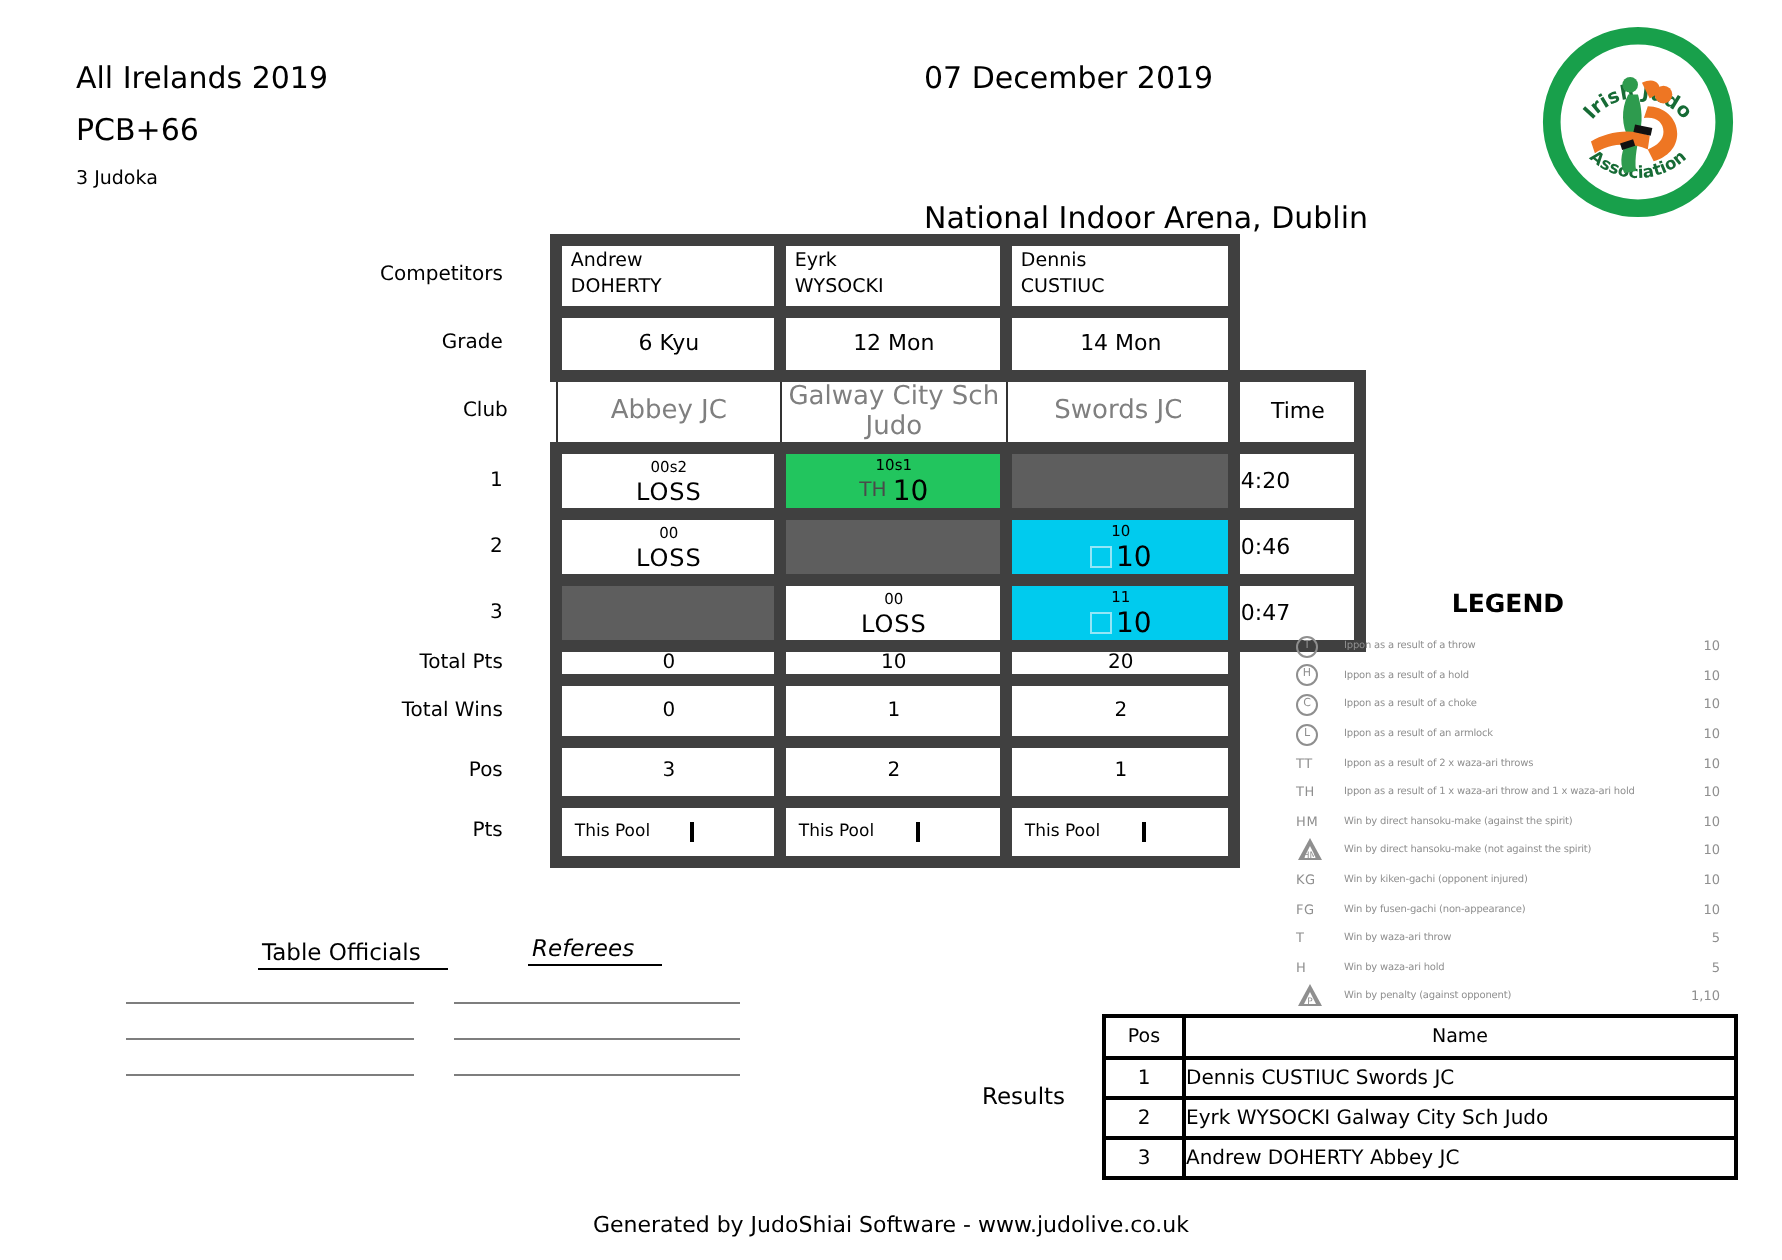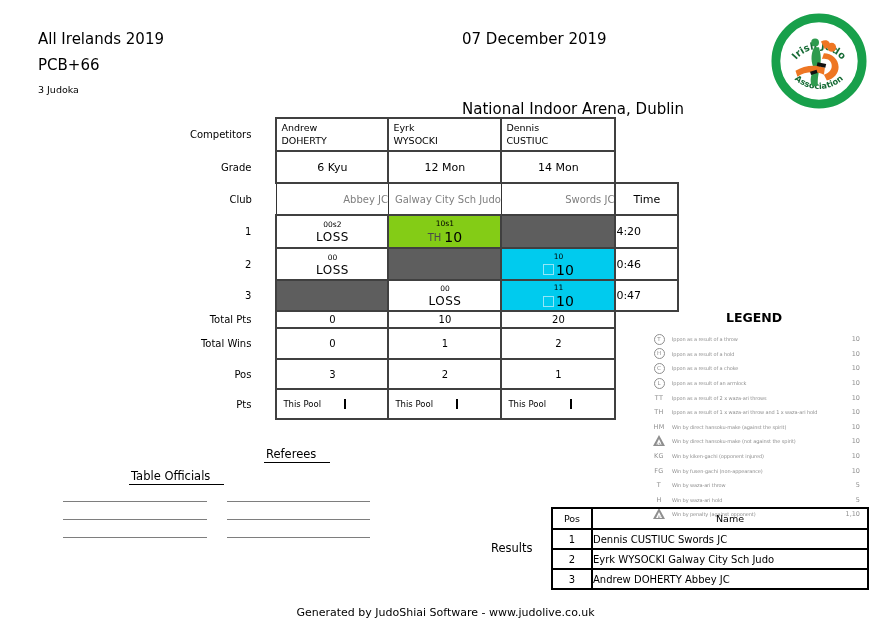--- a/index.html
+++ b/index.html
@@ -14,44 +14,44 @@
   .title-cat    { left:38px;  top:56px;  font-size:15px; }
   .title-count  { left:38px;  top:84px;  font-size:9.5px; }
   .hdr-date     { left:462px; top:30px;  font-size:15px; }
   .hdr-venue    { left:462px; top:56px;  font-size:15px;margin-top:44px; }
   .logo         { left:770px; top:12px;  width:98px; height:98px; }
 
   
   #pool { position:absolute; left:190px; top:117px; border-collapse:collapse; table-layout:fixed; }
   #pool td { padding:0; vertical-align:middle; box-sizing:border-box; }
   #pool td.lbl  { border:none; text-align:right; padding-right:24px; font-size:10px; }
-  #pool td.b    { border:2px solid #404040; }
+  #pool td.b    { border:6px solid #404040; }
   #pool td.thin { border:1px solid #333; }
   #pool td.none { border:none; }
   .comp { font-size:9.5px; line-height:1.35; padding:2px 4px; text-align:left; }
   .grade-cell { font-size:11px; text-align:center; }
-  .club-cell  { font-size:10px; color:#7f7f7f; padding-left:4px; text-align:right;margin-top:48px; }
+  .club-cell  { font-size:13px; color:#7f7f7f; padding-left:4px; text-align:center;margin-top:48px; }
   .time-head  { font-size:11px; text-align:center; }
   .time-cell  { font-size:11px; padding-left:5px; text-align:left; }
   .match { display:flex; flex-direction:column; height:100%; }
   .m-score { font-size:7.5px; text-align:center; height:11px; line-height:11px; }
   .m-main  { flex:1; display:flex; align-items:center; justify-content:center; font-size:12px; letter-spacing:0.5px; }
   .m-main.win { font-size:14px; letter-spacing:0; gap:2px; }
   .sym-th { font-size:10px; color:#4a4a4a; margin-right:1px; letter-spacing:0; }
   .sq { width:9px; height:9px; border:1px solid #93e6f7; display:inline-block; }
   .tot-cell { font-size:10px; text-align:center; }
   .pool-box { display:flex; height:100%; align-items:stretch; }
   .pool-left  { width:62%; border-right:2px solid #000; display:flex; align-items:center; padding-left:6px; font-size:8.5px; box-sizing:border-box; }
   .pool-right { flex:1; }
 
   
   #legend { position:absolute; left:648px; top:294px; width:212px; }
-  .lg-title { text-align:center; font-weight:bold; font-size:12.5px; height:15px; margin-bottom:7px;margin-top:16px; }
+  .lg-title { text-align:center; font-weight:bold; font-size:12.5px; height:15px; margin-bottom:7px; }
   .lg-row { display:flex; align-items:center; height:14.6px; color:#8f8f8f; }
-  .lg-symwrap { width:22px; display:flex; justify-content:center; flex:none; }
+  .lg-symwrap { width:22px; display:flex; flex:none; }
   .sym-circle { width:9px; height:9px; border:1px solid #8f8f8f; border-radius:50%;
                 font-size:5.5px; line-height:9px; text-align:center; color:#8f8f8f; }
   .sym-text { font-size:6.5px; letter-spacing:0.3px; }
   .sym-tri { position:relative; width:14px; height:12px; }
   .tri-outer { position:absolute; left:1px; top:0; width:0; height:0;
                border-left:6px solid transparent; border-right:6px solid transparent; border-bottom:11px solid #8f8f8f; }
   .tri-inner { position:absolute; left:3.5px; top:3.5px; width:0; height:0;
                border-left:3.5px solid transparent; border-right:3.5px solid transparent; border-bottom:6.5px solid #fff; }
   .tri-letter { position:absolute; left:0; right:0; bottom:0.5px; text-align:center; font-size:4.5px; color:#8f8f8f; }
   .lg-text { flex:1; font-size:5px; letter-spacing:-0.1px; white-space:nowrap; padding-left:2px; }
@@ -156,21 +156,21 @@
     </tr>
 
     <tr style="height:33px">
       <td class="lbl">1</td>
       <td class="b">
             <div class="match">
         <div class="m-score">00s2</div>
         <div class="m-main">LOSS</div>
             </div>
           </td>
-      <td class="b" style="background:#84cc16">
+      <td class="b" style="background:#22c55e">
             <div class="match">
         <div class="m-score">10s1</div>
         <div class="m-main win">
                 <span class="sym-th">TH</span>
                 <span>10</span>
               </div>
             </div>
           </td>
       <td class="b" style="background:#5E5E5E"></td>
       <td class="b time-cell">4:20</td>
@@ -365,21 +365,21 @@
             <span class="tri-inner"></span>
             <span class="tri-letter">P</span>
           </span>
         </span>
       <span class="lg-text">Win by penalty (against opponent)</span>
         <span class="lg-val">1,10</span>
     </div>
   </div>
 
   <div class="sec-label" style="left:85px; top:469px;margin-left:44px;">Table Officials</div>
-  <div class="sec-label" style="left:264px; top:447px;">Referees</div>
+  <div class="sec-label" style="left:264px; top:467px;font-style:italic;">Referees</div>
   <div class="sig" style="left:63px;  top:501px; width:144px;"></div>
   <div class="sig" style="left:63px;  top:519px; width:144px;"></div>
   <div class="sig" style="left:63px;  top:537px; width:144px;"></div>
   <div class="sig" style="left:227px; top:501px; width:143px;"></div>
   <div class="sig" style="left:227px; top:519px; width:143px;"></div>
   <div class="sig" style="left:227px; top:537px; width:143px;"></div>
 
   <div class="results-label">Results</div>
   <table id="results">
     <tbody>

